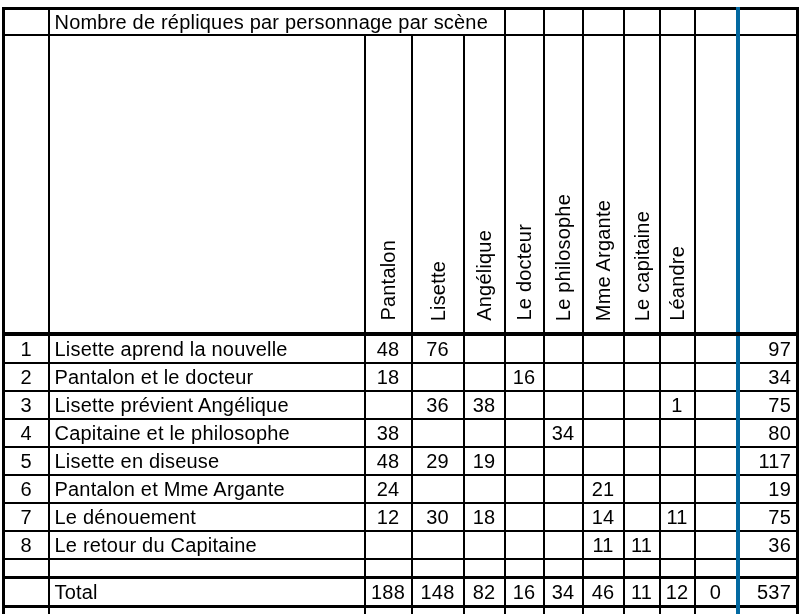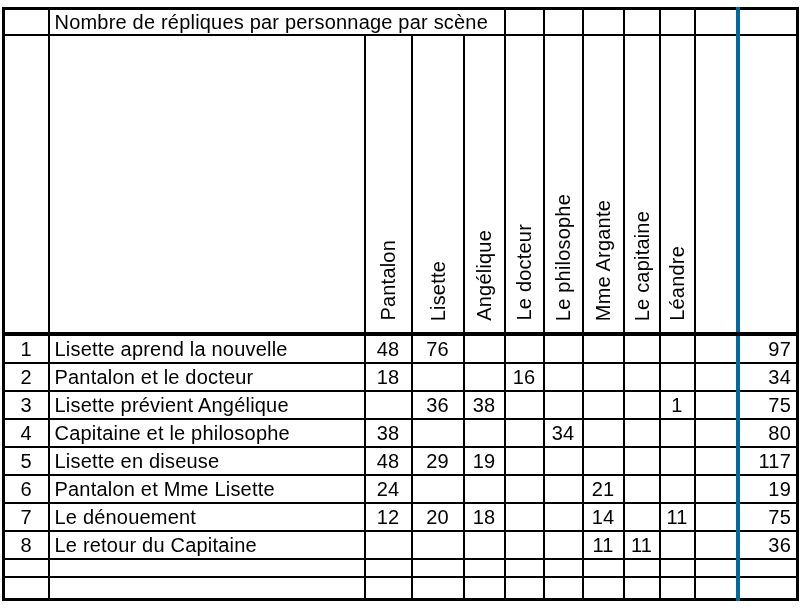--- a/index.html
+++ b/index.html
@@ -170,37 +170,37 @@
           <td class="val"></td>
           <td class="val"></td>
           <td class="val"></td>
           <td class="val"></td>
           <td class="val"></td>
           <td class="val"></td>
           <td class="val total-col">117</td>
         </tr>
         <tr class="row-data">
           <td class="num">6</td>
-          <td class="scene">Pantalon et Mme Lisette</td>
+          <td class="scene">Pantalon et Mme Argante</td>
           <td class="val">24</td>
           <td class="val"></td>
           <td class="val"></td>
           <td class="val"></td>
           <td class="val"></td>
           <td class="val">21</td>
           <td class="val"></td>
           <td class="val"></td>
           <td class="val"></td>
           <td class="val total-col">19</td>
         </tr>
         <tr class="row-data">
           <td class="num">7</td>
           <td class="scene">Le dénouement</td>
           <td class="val">12</td>
-          <td class="val">20</td>
+          <td class="val">30</td>
           <td class="val">18</td>
           <td class="val"></td>
           <td class="val"></td>
           <td class="val">14</td>
           <td class="val"></td>
           <td class="val">11</td>
           <td class="val"></td>
           <td class="val total-col">75</td>
         </tr>
         <tr class="row-data">
@@ -228,20 +228,34 @@
       <td class="val"></td>
       <td class="val"></td>
       <td class="val"></td>
       <td class="val"></td>
       <td class="val"></td>
       <td class="val"></td>
       <td class="val"></td>
       <td class="val total-col"></td>
     </tr>
 
+    <tr class="row-total">
+      <td class="num"></td>
+      <td class="scene">Total</td>
+      <td class="val">188</td>
+      <td class="val">148</td>
+      <td class="val">82</td>
+      <td class="val">16</td>
+      <td class="val">34</td>
+      <td class="val">46</td>
+      <td class="val">11</td>
+      <td class="val">12</td>
+      <td class="val">0</td>
+      <td class="val total-col">537</td>
+    </tr>
 
     <tr class="row-partial">
       <td class="num"></td>
       <td class="scene"></td>
       <td class="val"></td>
       <td class="val"></td>
       <td class="val"></td>
       <td class="val"></td>
       <td class="val"></td>
       <td class="val"></td>

